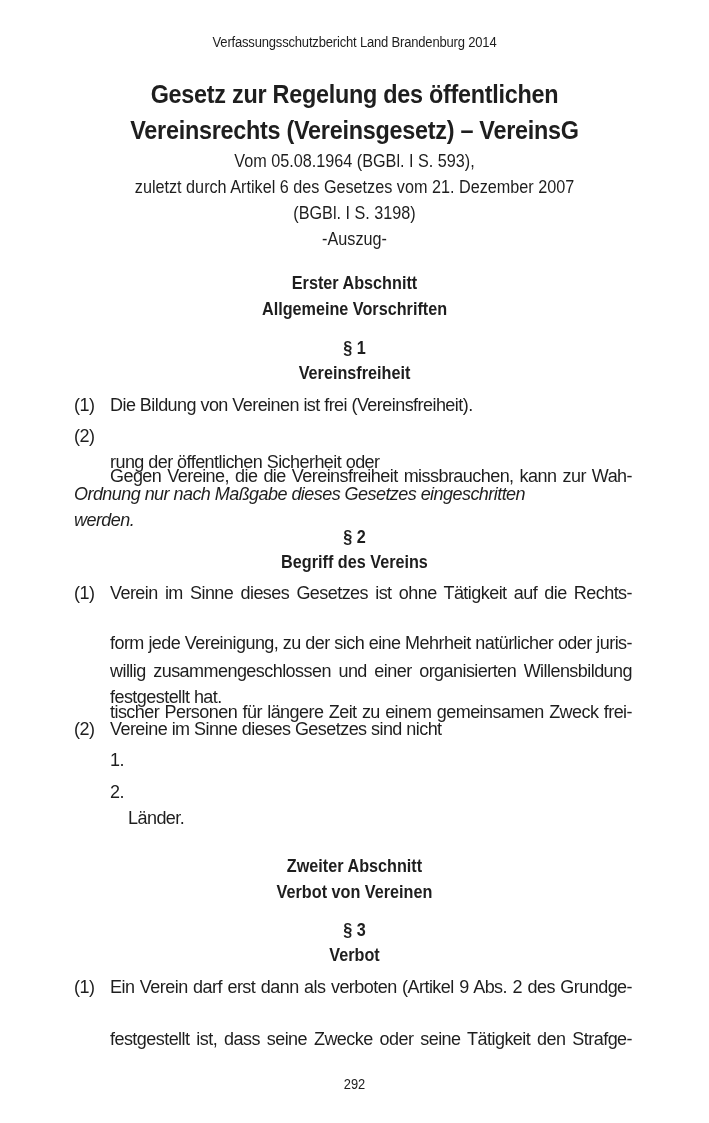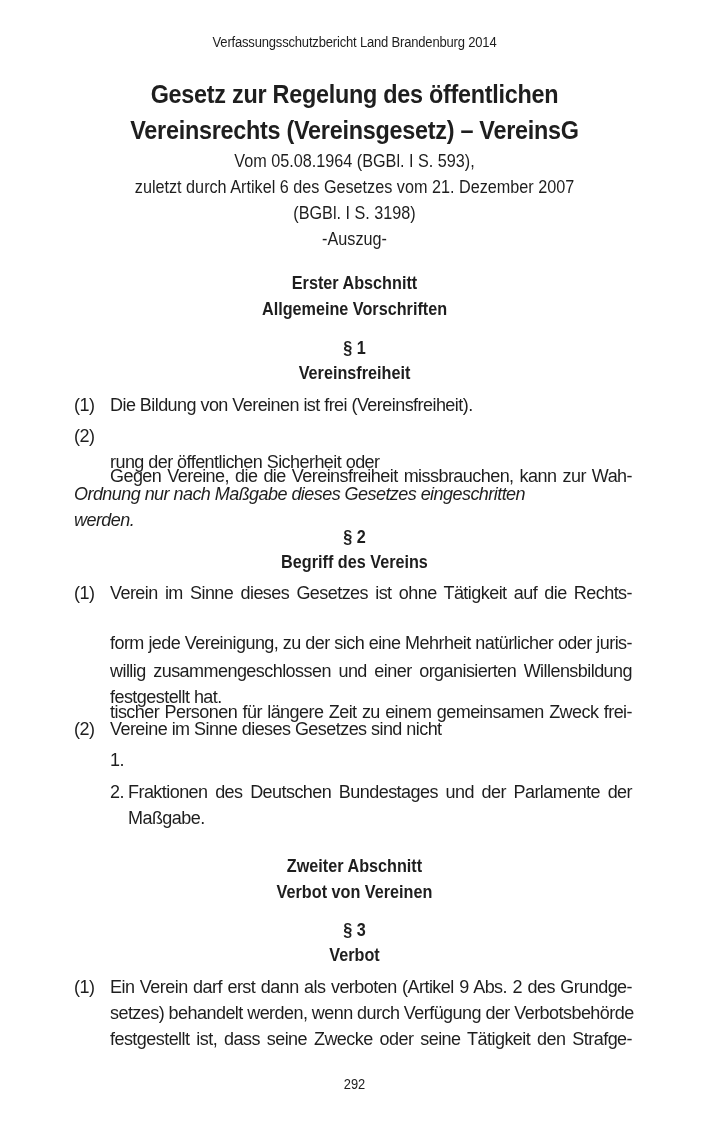--- a/index.html
+++ b/index.html
@@ -67,36 +67,30 @@
       <span class="tx just-line">willig zusammengeschlossen und einer organisierten Willensbildung</span>
     </div>
   <div class="abs" style="left:110px; top:684px;"><span class="tx">festgestellt hat.</span></div>
 
   <div class="abs" style="left:74px; top:716px;"><span class="tx">(2)</span></div>
   <div class="abs" style="left:110px; top:716px;"><span class="tx">Vereine im Sinne dieses Gesetzes sind nicht</span></div>
 
   <div class="abs" style="left:110px; top:747px;"><span class="tx">1.</span></div>
 
   <div class="abs" style="left:110px; top:779px;"><span class="tx">2.</span></div>
-  <div class="abs" style="left:128px; top:779px; width:504px;">
-      <span class="tx just-line">Fraktionen des Deutschen Bundestages und der Parlamente der</span>
-    </div>
-  <div class="abs" style="left:128px; top:805px;"><span class="tx">Maßgabe.</span></div>
+  <div class="abs" style="left:128px; top:805px;"><span class="tx">Länder.</span></div>
 
   <div class="abs center heading" style="top:853px;">Zweiter Abschnitt</div>
   <div class="abs center heading" style="top:879px;">Verbot von Vereinen</div>
 
   <div class="abs center heading" style="top:917px;">§ 3</div>
   <div class="abs center heading" style="top:942px;">Verbot</div>
 
   <div class="abs" style="left:74px; top:974px;"><span class="tx">(1)</span></div>
   <div class="abs" style="left:110px; top:974px; width:522px;">
       <span class="tx just-line">Ein Verein darf erst dann als verboten (Artikel 9 Abs. 2 des Grundge-</span>
     </div>
-  <div class="abs" style="left:110px; top:1000px; width:522px;">
-      <span class="tx just-line">setzes) behandelt werden, wenn durch Verfügung der Verbotsbehörde</span>
-    </div>
   <div class="abs" style="left:110px; top:1026px; width:522px;">
       <span class="tx just-line">festgestellt ist, dass seine Zwecke oder seine Tätigkeit den Strafge-</span>
     </div>
 
   <div class="abs center footer">292</div>
 </div>
 
 </body></html>

